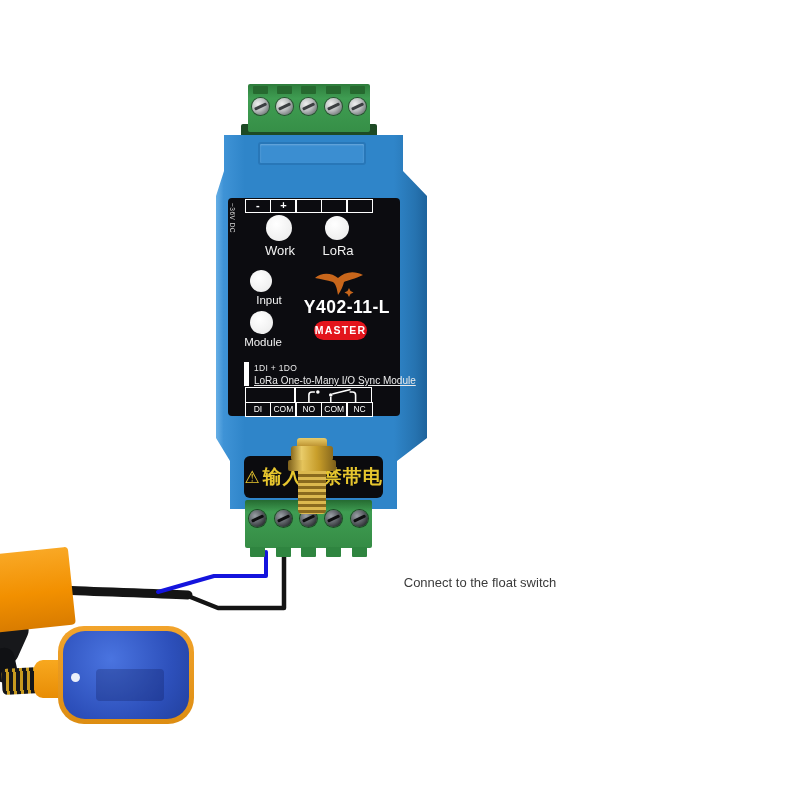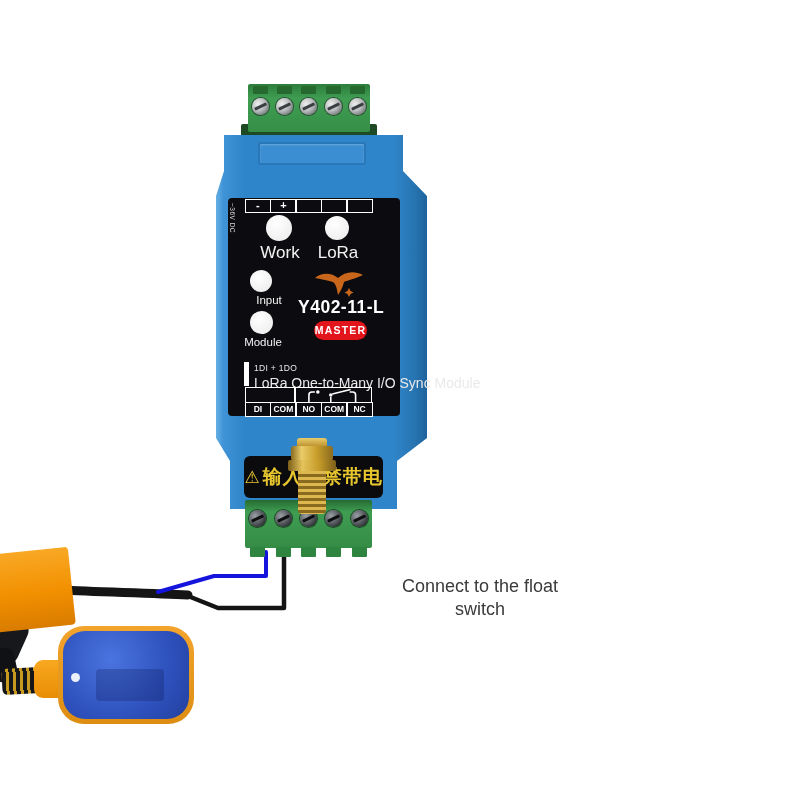--- a/index.html
+++ b/index.html
@@ -27,32 +27,32 @@
     background:linear-gradient(90deg,#6cb3e8 0,#3f93d6 4%,#2f85c9 14%,#2f85c9 84%,#2673b0 94%,#1d629b 100%);
     clip-path:polygon(9px 0,188px 0,188px 36px,212px 61px,212px 303px,182px 326px,182px 374px,15px 374px,15px 326px,1px 303px,1px 61px,9px 36px);}
   .cap-recess{left:258px;top:142px;width:108px;height:23px;z-index:5;border:2px solid #2877b8;border-radius:3px;background:#3b8ed1;box-shadow:inset 0 1px 2px rgba(255,255,255,.25);}
 
   
   .label{left:228px;top:198px;width:172px;height:218px;background:#0c0c10;z-index:5;border-radius:4px;color:#fff;}
   .vtext{position:absolute;left:1px;top:5px;writing-mode:vertical-rl;font-size:6.5px;color:#d8d8d8;letter-spacing:.5px;}
   .trow{position:absolute;left:18px;top:1px;width:127px;height:14px;display:flex;}
   .trow .cell{flex:1;border:1.5px solid #fff;margin-left:-1.5px;color:#fff;font-weight:bold;font-size:11px;line-height:10px;text-align:center;}
   .led{position:absolute;border-radius:50%;background:radial-gradient(circle at 40% 35%,#ffffff,#e9e9e9);}
-  .led-label{position:absolute;color:#f2f2f2;font-size:17px;text-align:center;transform:translateX(-50%);}
+  .led-label{position:absolute;color:#f2f2f2;font-size:13px;text-align:center;transform:translateX(-50%);}
   .brand{position:absolute;left:86px;top:71px;width:50px;height:30px;}
-  .model{position:absolute;left:70px;top:99px;width:92px;text-align:left;font-size:17.5px;font-weight:bold;letter-spacing:.5px;color:#fff;}
+  .model{position:absolute;left:70px;top:99px;width:92px;text-align:right;font-size:17.5px;font-weight:bold;letter-spacing:.5px;color:#fff;}
   .master{position:absolute;left:86px;top:123px;width:53px;height:19px;background:#e3151c;border-radius:10px;color:#fff;font-size:10.5px;font-weight:bold;letter-spacing:1.2px;text-align:center;line-height:19px;}
   .specbar{position:absolute;left:16px;top:164px;width:5px;height:24px;background:#ffffff;}
   .spec1{position:absolute;left:26px;top:165px;font-size:8.5px;color:#eaeaea;letter-spacing:.3px;text-align:right;}
-  .spec2{position:absolute;left:26px;top:177px;font-size:14px;color:#eaeaea;white-space:nowrap;}
+  .spec2{position:absolute;left:26px;top:177px;font-size:10px;color:#eaeaea;white-space:nowrap;text-decoration:underline;}
   .btable{position:absolute;left:18px;top:189px;width:127px;}
   .btable .boxes{display:flex;height:16px;}
   .btable .boxes .bx{border:1.5px solid #fff;margin-left:-1.5px;position:relative;}
   .btable .brow{display:flex;height:13.5px;}
-  .btable .brow .cell{flex:1;border:1.5px solid #fff;margin-left:-1.5px;margin-top:-1.5px;color:#fff;font-weight:bold;font-size:8.5px;text-align:center;line-height:12px;}
+  .btable .brow .cell{flex:1;border:1.5px solid #fff;margin-left:-1.5px;margin-top:-1.5px;color:#fff;font-weight:normal;font-size:8.5px;text-align:center;line-height:12px;}
 
   
   .warn{left:244px;top:456px;width:139px;height:42px;background:#0b0b0e;border-radius:6px;z-index:6;display:flex;align-items:center;justify-content:center;gap:2px;color:#e7c62e;font-size:19px;font-weight:bold;letter-spacing:1px;white-space:nowrap;overflow:hidden;}
   .warn .tri{font-size:17px;}
   .antenna{left:288px;top:438px;width:48px;height:76px;z-index:7;}
   .ant-tip{position:absolute;left:9px;top:0;width:30px;height:9px;background:linear-gradient(180deg,#e9cc6a,#b98e2c);border-radius:3px 3px 0 0;}
   .ant-nut{position:absolute;left:3px;top:8px;width:42px;height:15px;background:linear-gradient(90deg,#8a6a1e,#e9cc6a 25%,#caa02c 60%,#8a6a1e);border-radius:3px;}
   .ant-flange{position:absolute;left:0;top:22px;width:48px;height:11px;background:linear-gradient(90deg,#7c5f1a,#e5c45c 30%,#c49a28 65%,#7c5f1a);border-radius:2px;}
   .ant-barrel{position:absolute;left:10px;top:33px;width:28px;height:43px;background:repeating-linear-gradient(180deg,#dcb84e 0 3px,#8a6a1e 3px 6px);border-radius:0 0 4px 4px;}
 
@@ -61,21 +61,21 @@
   .coil1{left:-6px;top:616px;width:30px;height:48px;background:#17181b;border-radius:12px;transform:rotate(24deg);z-index:2;}
   .coil2{left:-8px;top:648px;width:24px;height:34px;background:#101114;border-radius:10px;transform:rotate(-12deg);z-index:2;}
   .corrugated{left:2px;top:668px;width:38px;height:26px;background:repeating-linear-gradient(90deg,#15161a 0 4px,#c79a1f 4px 7px);border-radius:5px;transform:rotate(-3deg);z-index:3;}
   .fconnector{left:34px;top:660px;width:42px;height:38px;background:linear-gradient(180deg,#f8a81f,#e88d05);border-radius:9px 3px 3px 9px;z-index:4;}
   .fbody{left:58px;top:626px;width:136px;height:98px;background:linear-gradient(180deg,#f2a42c,#dd8d12);border-radius:26px;z-index:5;}
   .fbody .inner{position:absolute;left:5px;top:5px;right:5px;bottom:5px;border-radius:22px;background:radial-gradient(circle at 38% 32%,#4a74e0,#2d50bb 62%,#22409e);}
   .fbody .emboss{position:absolute;left:33px;top:38px;width:68px;height:32px;background:rgba(5,10,60,.22);border-radius:4px;}
   .fbody .dot{position:absolute;left:8px;top:42px;width:9px;height:9px;border-radius:50%;background:#ffffff;opacity:.9;}
 
   
-  .note{left:375px;top:575px;width:210px;text-align:center;font-size:18px;line-height:1.25;color:#3a3a3a;z-index:8;}
+  .note{left:375px;top:575px;width:210px;text-align:center;font-size:13px;line-height:1.25;color:#3a3a3a;z-index:8;}
 </style>
 </head>
 <body>
 
 <div class="canvas">
 
   <svg class="wires" viewBox="0 0 800 800">
     <path d="M60,590 C100,592 150,593 188,595" stroke="#151515" stroke-width="9" fill="none" stroke-linecap="round"></path>
     <path d="M284,552 L284,608 L218,608 L188,596" stroke="#141414" stroke-width="4.5" fill="none" stroke-linejoin="round" stroke-linecap="round"></path>
     <path d="M266,552 L266,576 L214,576 L158,592" stroke="#1414dd" stroke-width="4" fill="none" stroke-linejoin="round" stroke-linecap="round"></path>

